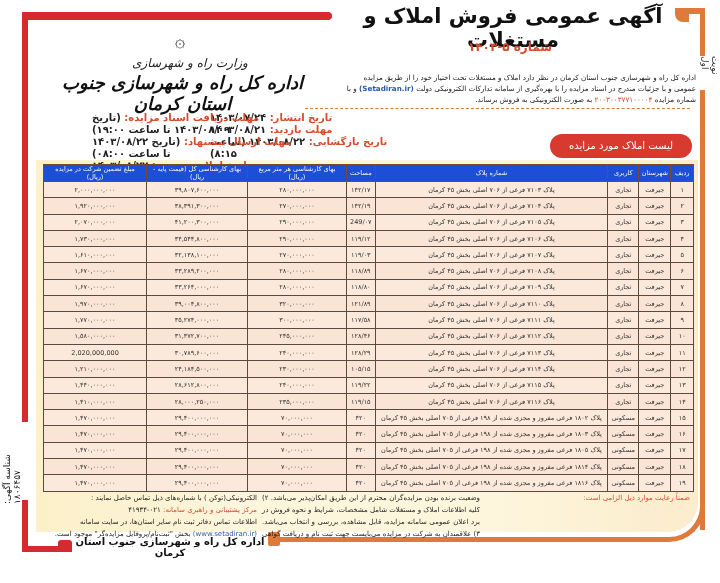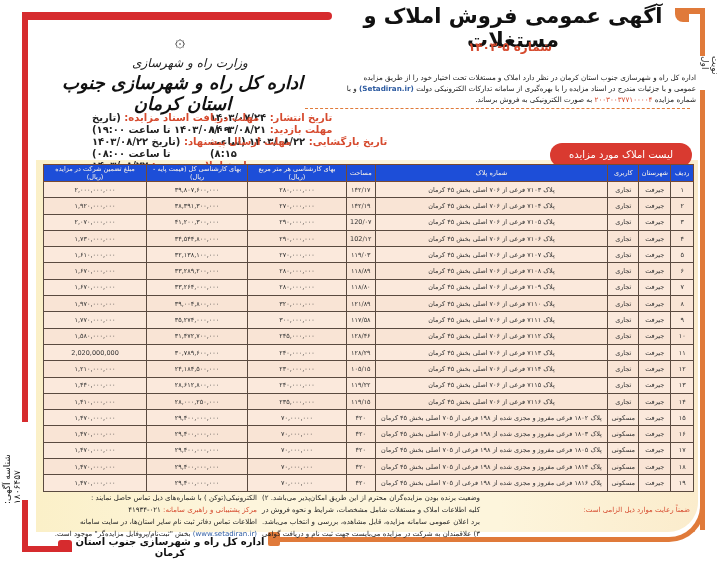--- a/index.html
+++ b/index.html
@@ -37,21 +37,21 @@
   .intro .red { color: #d64a2e; }
   .dashed { position: absolute; left: 305px; top: 108px; width: 385px; border-top: 1.5px dashed #e07a3a; }
 
   
   .dates { position: absolute; direction: rtl; text-align: left; font-size: 10px; line-height: 12px; font-weight: bold; }
   .dates .lbl { color: #d64a2e; }
   .dates .val { color: #222; }
   .dates-right { left: 210px; top: 112px; width: 200px; }
   .dates-left { left: 90px; top: 112px; width: 200px; }
 
-  .list-badge { position: absolute; left: 550px; top: 134px; width: 142px; height: 24px; background: #d93a30; border-radius: 12px; color: #fff; font-size: 10px; text-align: center; line-height: 24px; direction: rtl; margin-top: 9px; }
+  .list-badge { position: absolute; left: 550px; top: 134px; width: 142px; height: 24px; background: #d93a30; border-radius: 12px; color: #fff; font-size: 10px; text-align: center; line-height: 24px; direction: rtl; }
 
   
   .beige-bg { position: absolute; left: 36px; top: 160px; width: 662px; height: 372px; background: linear-gradient(90deg, #fbf0c8 0%, #fdf5dc 30%, #fdf5dc 70%, #fbeccc 100%); border-radius: 0 0 30px 0; }
 
   
   table.lots { position: absolute; left: 43px; top: 164px; width: 651px; border-collapse: collapse; direction: rtl; font-size: 6.5px; }
   table.lots th { background: #1d4ed8; color: #fff6e8; font-weight: normal; height: 15px; border: 1px solid #7a4a30; padding: 0 2px; text-align: center; }
   table.lots td { background: #fbe9dc; height: 16.3px; border: 1px solid #5a4a40; text-align: center; padding: 0 2px; color: #333; white-space: nowrap; }
   table.lots tr:nth-child(even) td { background: #f9e4d5; }
   .c-idx { width: 22px; }
@@ -59,21 +59,21 @@
   .c-use { width: 30px; }
   .c-plate { width: 206px; }
   .c-area { width: 28px; }
   .c-ppm { width: 96px; }
   .c-total { width: 98px; }
   .c-dep { width: 100px; }
 
   
   .notes { position: absolute; direction: rtl; text-align: justify; font-size: 7px; line-height: 12px; color: #222; }
   .notes-head { color: #d64a2e; }
-  .notes-1 { left: 482px; top: 504px; width: 208px; }
+  .notes-1 { left: 482px; top: 492px; width: 208px; }
   .notes-2 { left: 262px; top: 492px; width: 218px; }
   .notes-3 { left: 42px; top: 492px; width: 215px; }
   .notes .red { color: #d64a2e; }
   .notes .link { color: #2c5aa0; }
 
   .footer-org { position: absolute; left: 70px; top: 536px; width: 200px; text-align: center; font-size: 10px; font-weight: bold; direction: rtl; color: #111; }
 </style>
 </head>
 <body>
 
@@ -154,31 +154,31 @@
         <td>۱۴۲/۱۹</td>
         <td>۲۷۰,۰۰۰,۰۰۰</td>
         <td>۳۸,۳۹۱,۳۰۰,۰۰۰</td>
         <td>۱,۹۲۰,۰۰۰,۰۰۰</td>
       </tr>
       <tr>
         <td>۳</td>
         <td>جیرفت</td>
         <td>تجاری</td>
         <td>پلاک ۷۱۰۵ فرعی از ۷۰۶ اصلی بخش ۴۵ کرمان</td>
-        <td>120/۰۷</td>
+        <td>249/۰۷</td>
         <td>۲۹۰,۰۰۰,۰۰۰</td>
         <td>۴۱,۲۰۰,۳۰۰,۰۰۰</td>
         <td>۲,۰۷۰,۰۰۰,۰۰۰</td>
       </tr>
       <tr>
         <td>۴</td>
         <td>جیرفت</td>
         <td>تجاری</td>
         <td>پلاک ۷۱۰۶ فرعی از ۷۰۶ اصلی بخش ۴۵ کرمان</td>
-        <td>102/۱۲</td>
+        <td>۱۱۹/۱۲</td>
         <td>۲۹۰,۰۰۰,۰۰۰</td>
         <td>۳۴,۵۴۴,۸۰۰,۰۰۰</td>
         <td>۱,۷۳۰,۰۰۰,۰۰۰</td>
       </tr>
       <tr>
         <td>۵</td>
         <td>جیرفت</td>
         <td>تجاری</td>
         <td>پلاک ۷۱۰۷ فرعی از ۷۰۶ اصلی بخش ۴۵ کرمان</td>
         <td>۱۱۹/۰۳</td>

